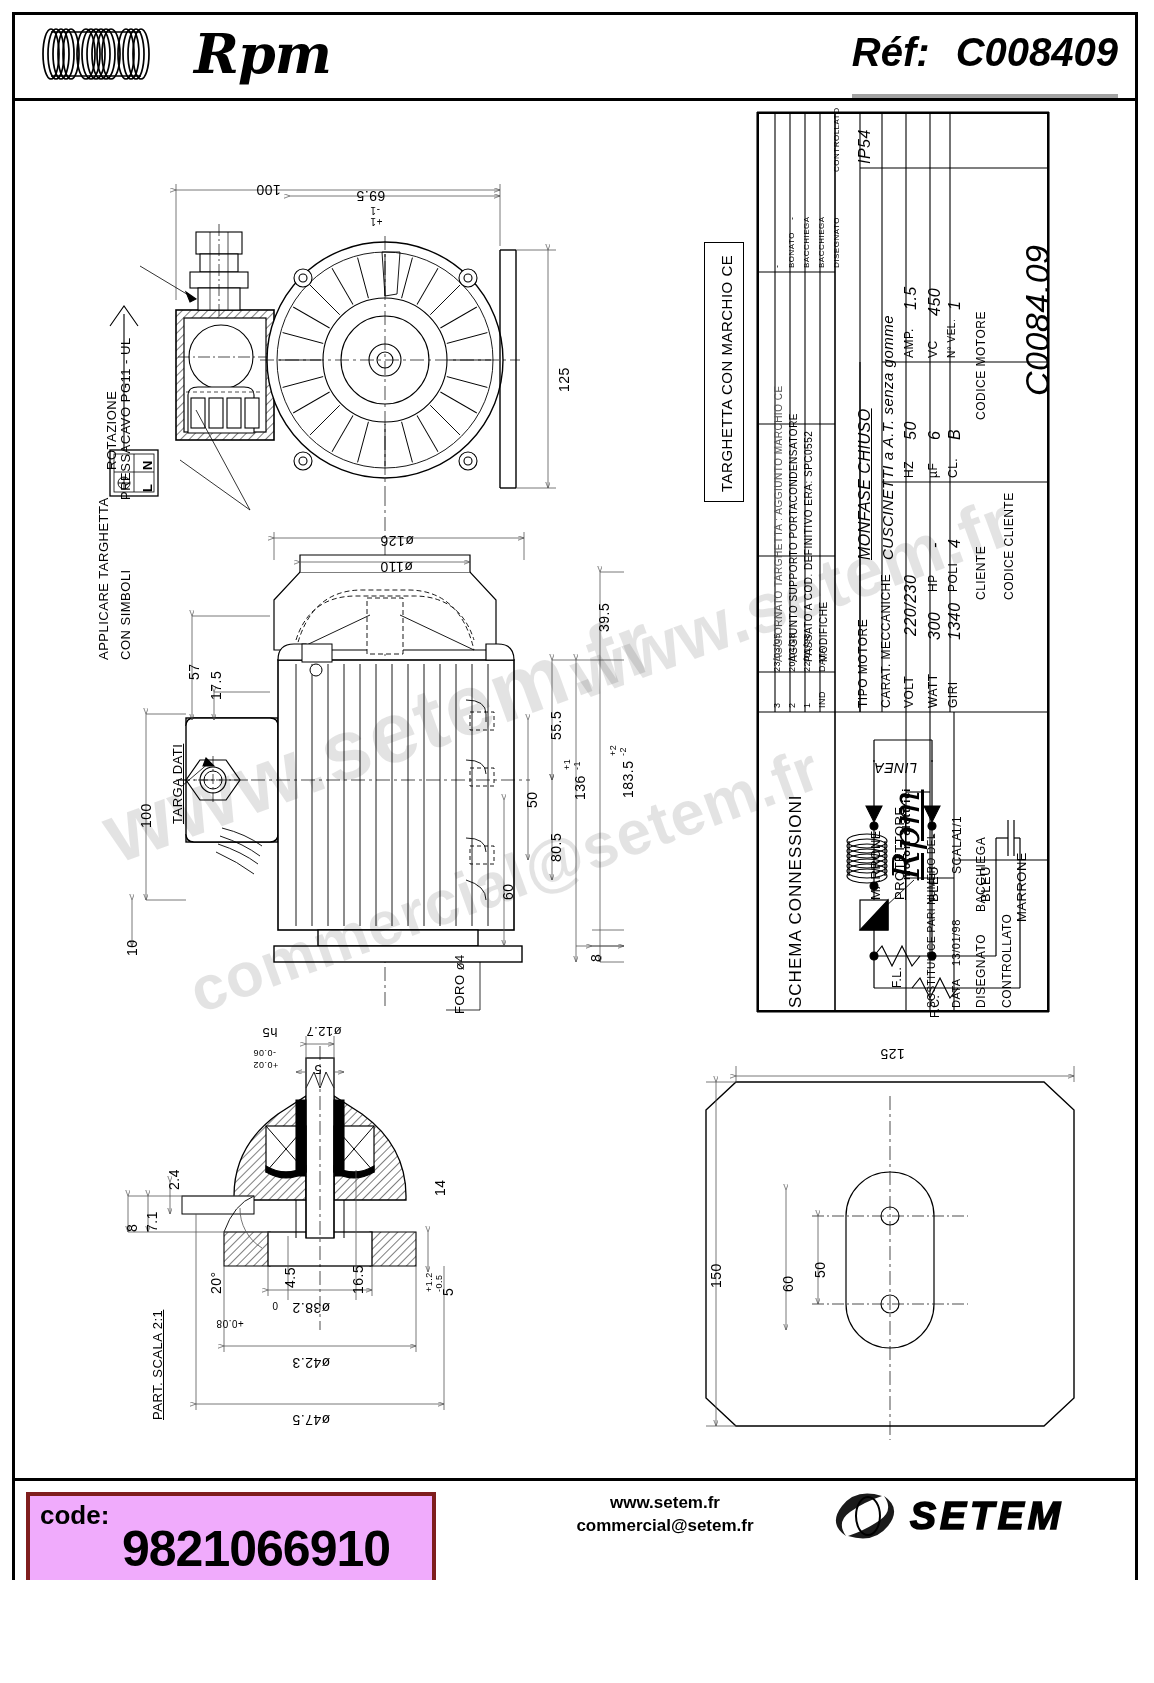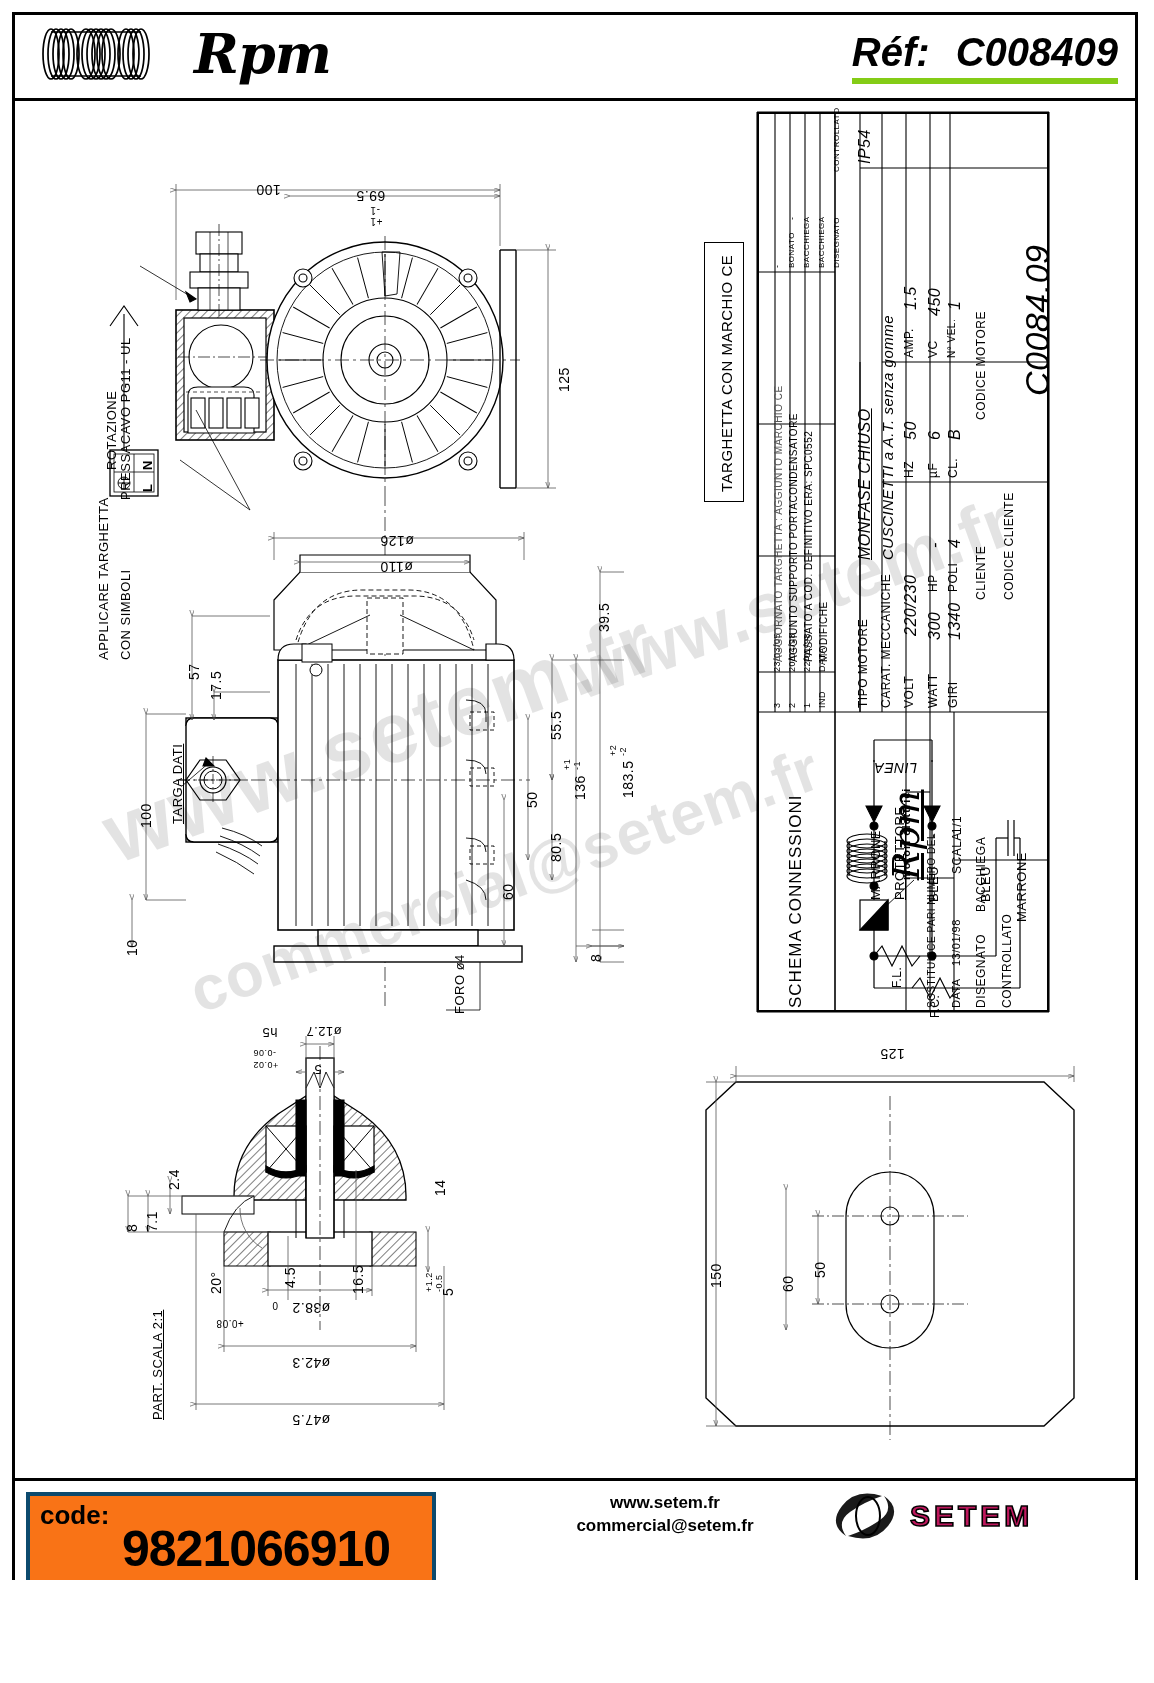--- a/index.html
+++ b/index.html
@@ -6,21 +6,21 @@
   html,body{margin:0;padding:0;background:#fff;}
   body{font-family:"Liberation Sans",sans-serif;color:#000;}
   #sheet{position:relative;width:1154px;height:1580px;background:#fff;overflow:hidden;}
   .frame{position:absolute;left:12px;top:12px;width:1126px;height:1655px;border:3px solid #000;box-sizing:border-box;}
 
   
   .hdr-rule{position:absolute;left:15px;top:98px;width:1120px;height:3px;background:#000;}
   .logo-wrap{position:absolute;left:38px;top:26px;display:flex;align-items:center;gap:6px;}
   .coil{display:block;}
   .logo-text{font-family:"DejaVu Serif",serif;font-style:italic;font-weight:700;font-size:54px;letter-spacing:-1px;line-height:1;}
-  .ref-wrap{position:absolute;right:36px;top:30px;text-align:center;border-bottom:6px solid #84cc16;padding-bottom:3px;}
+  .ref-wrap{position:absolute;right:36px;top:30px;text-align:center;border-bottom:6px solid #a3a3a3;padding-bottom:19px;}
   .ref-wrap span{font-family:"Liberation Sans",sans-serif;font-style:italic;font-weight:700;font-size:40px;letter-spacing:0px;}
   .ref-lbl{margin-right:26px;}
 
   
   .t{position:absolute;font-family:"Liberation Sans",sans-serif;font-size:11px;white-space:nowrap;color:#000;letter-spacing:.5px;}
   .t.s9{font-size:9px;}
   .t.s10{font-size:10px;}
   .t.s12{font-size:12px;}
   .t.s13{font-size:13px;}
   .t.s14{font-size:14px;}
@@ -32,28 +32,28 @@
   .bold{font-weight:700;}
 
   
   svg.layer{position:absolute;left:0;top:0;width:1154px;height:1683px;pointer-events:none;}
 
   
   .tb{position:absolute;left:757px;top:112px;width:292px;height:900px;border:2px solid #000;box-sizing:border-box;background:transparent;}
 
   
   .foot-rule{position:absolute;left:15px;top:1478px;width:1120px;height:3px;background:#000;}
-  .codebox{position:absolute;left:26px;top:1492px;width:410px;height:92px;border:4px solid #0c4a6e;box-sizing:border-box;background:#f97316;}
+  .codebox{position:absolute;left:26px;top:1492px;width:410px;height:92px;border:4px solid #7f1d1d;box-sizing:border-box;background:#f0abfc;}
   .codebox .lbl{position:absolute;left:10px;top:4px;font-size:26px;font-weight:700;font-family:"Liberation Sans",sans-serif;}
   .codebox .num{position:absolute;left:92px;top:24px;font-size:50px;font-weight:700;letter-spacing:-1px;font-family:"Liberation Sans",sans-serif;}
   .setem-web{position:absolute;left:510px;top:1492px;width:310px;text-align:center;font-size:17px;font-weight:700;line-height:1.35;}
   .setem-addr{position:absolute;left:450px;top:1554px;width:700px;text-align:center;font-size:14px;font-weight:700;}
   .setem-logo{position:absolute;left:830px;top:1488px;display:flex;align-items:center;gap:4px;}
-  .setem-word{font-family:"Liberation Sans",sans-serif;font-weight:700;font-size:30px;letter-spacing:4px;
-    color:#be185d;-webkit-text-stroke:1.6px #000;text-stroke:1.6px #000;}
+  .setem-word{font-family:"Liberation Sans",sans-serif;font-style:italic;font-weight:700;font-size:39px;letter-spacing:4px;
+    color:#000000;-webkit-text-stroke:1.6px #000;text-stroke:1.6px #000;}
 
   
   .wm{position:absolute;pointer-events:none;color:rgba(0,0,0,0.11);font-weight:700;font-family:"Liberation Sans",sans-serif;white-space:nowrap;}
   .wm1{left:90px;top:790px;font-size:86px;transform:rotate(-20deg);transform-origin:0 0;letter-spacing:2px;}
   .wm2{left:180px;top:960px;font-size:62px;transform:rotate(-20deg);transform-origin:0 0;letter-spacing:1px;}
   .wm3{left:560px;top:640px;font-size:70px;transform:rotate(-20deg);transform-origin:0 0;letter-spacing:1px;}
 
   .nb{border:1px solid #000;}
 </style>
 </head>

